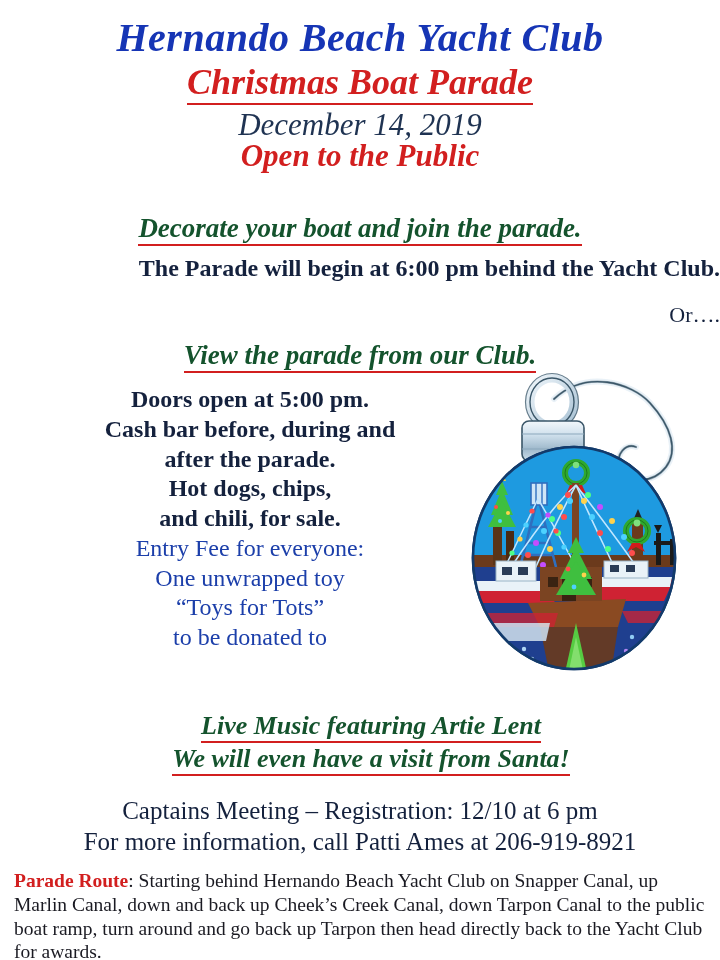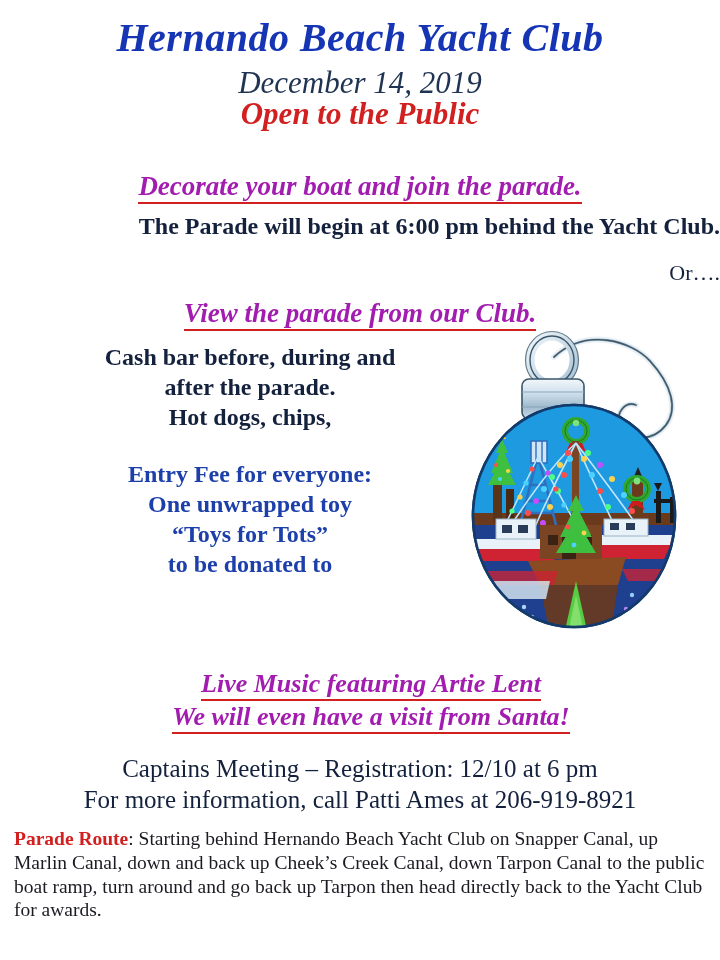--- a/index.html
+++ b/index.html
@@ -60,21 +60,21 @@
     color: #d21f1f;
     margin-top: 0;
   }
 
   
   .redhead {
     text-align: center;
     font-family: "Liberation Serif", "DejaVu Serif", serif;
     font-style: italic;
     font-weight: bold;
-    color: #a21caf;
+    color: #14532d;
   }
   .redhead span.u {
     border-bottom: 2px solid #d21f1f;
     padding-bottom: 1px;
   }
   .decorate {
     font-size: 27px;
     margin-top: 42px;
   }
   .darkline {
@@ -112,25 +112,24 @@
   }
   .doors {
     font-family: "Liberation Serif", "DejaVu Serif", serif;
     font-weight: bold;
     font-size: 24px;
     color: #14213d;
     line-height: 1.24;
   }
   .entry {
     font-family: "Liberation Serif", "DejaVu Serif", serif;
-    font-weight: bold;
+    font-weight: normal;
     font-size: 24px;
     color: #1c3faa;
     line-height: 1.24;
-    margin-top: 28px;
   }
 
   
   .ornament {
     position: absolute;
     left: 436px;
     top: -30px;
     width: 276px;
     height: 340px;
   }
@@ -169,36 +168,39 @@
     font-weight: bold;
   }
 </style>
 </head>
 <body>
 
 <div id="flyer">
 
   <div class="hdr">
     <div class="line-club">Hernando Beach Yacht Club</div>
+    <div class="line-parade"><span class="u">Christmas Boat Parade</span></div>
     <div class="line-date">December 14, 2019</div>
     <div class="line-open">Open to the Public</div>
   </div>
 
   <div class="redhead decorate"><span class="u">Decorate your boat and join the parade.</span></div>
   <div class="darkline parade-begin">The Parade will begin at 6:00 pm behind the Yacht Club.</div>
   <div class="darkline or-line">Or….</div>
   <div class="redhead viewclub"><span class="u">View the parade from our Club.</span></div>
 
   <div class="mid">
 
     <div class="midtext">
       <div class="doors">
+        <div>Doors open at 5:00 pm.</div>
         <div>Cash bar before, during and</div>
         <div>after the parade.</div>
         <div>Hot dogs, chips,</div>
+        <div>and chili, for sale.</div>
       </div>
       <div class="entry">
         <div>Entry Fee for everyone:</div>
         <div>One unwrapped toy</div>
         <div>“Toys for Tots”</div>
         <div>to be donated to</div>
       </div>
     </div>
 
     <div class="ornament">

